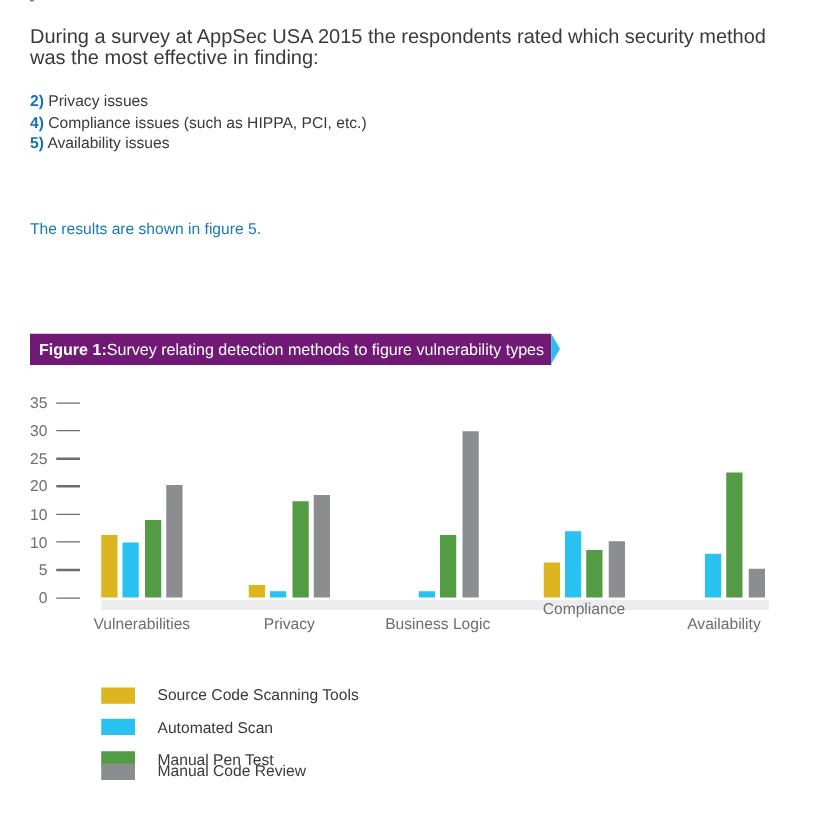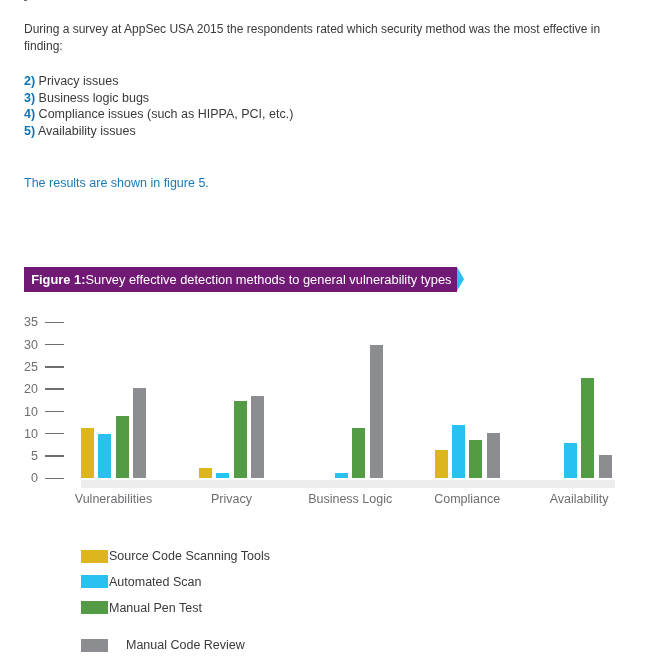--- a/index.html
+++ b/index.html
@@ -6,21 +6,21 @@
   html,body{margin:0;padding:0;background:#ffffff;}
   body{width:667px;height:660px;overflow:hidden;
        font-family:"Liberation Sans",sans-serif;color:#3a3a3c;
        -webkit-font-smoothing:antialiased;}
   .page{position:relative;width:667px;height:660px;background:#fff;}
   p{margin:0;}
 
   .cut-descender{position:absolute;left:24px;top:-1px;width:3px;height:2px;background:#6e6e70;}
 
   .intro{position:absolute;left:24px;top:20.7px;width:612px;
-         font-size:12px;line-height:17.4px;color:#3a3a3c;}
+         font-size:16px;line-height:17.4px;color:#3a3a3c;}
 
   .list{position:absolute;left:24px;top:73.2px;font-size:12.5px;line-height:16.5px;}
   .li{white-space:nowrap;}
   .num{color:#0d74b4;font-weight:bold;}
 
   .results{position:absolute;left:24px;top:176.3px;font-size:12.5px;color:#1b7ab6;}
 
   
   .banner{position:absolute;left:24px;top:267px;height:24.8px;
           display:flex;align-items:center;color:#ffffff;font-size:12.85px;white-space:nowrap;}
@@ -35,44 +35,43 @@
   .ylab{position:absolute;font-size:12.5px;color:#6d6e71;text-align:right;width:24px;left:14px;}
   .ytick{position:absolute;height:1.4px;background:#6d6e71;width:19px;left:45px;}
   .band{position:absolute;left:81.1px;top:479.5px;width:533.9px;height:8.2px;background:#ededee;}
   .bars{position:absolute;left:0;top:0;width:667px;height:660px;}
   .bar{position:absolute;}
   .xlab{position:absolute;font-size:12.5px;color:#6d6e71;text-align:center;line-height:16px;}
 
   .legend{position:absolute;left:81px;top:549px;font-size:12.5px;color:#3a3a3c;}
   .lrow{position:absolute;left:0;display:flex;align-items:center;white-space:nowrap;}
   .swatch{width:27px;height:13px;}
-  .llabel{margin-left:1px;}
+  .llabel{margin-left:18px;}
 </style>
 </head>
 <body>
 
 <div class="page">
 
   <div class="cut-descender"></div>
 
   <p class="intro">During a survey at AppSec USA 2015 the respondents rated which security method was the most effective in finding:</p>
 
   <div class="list">
       <div class="li"><span class="num">2)</span><span> Privacy issues</span></div>
-      <div class="li"><span class="num">3)</span><span> Business logic bugs</span></div>
       <div class="li"><span class="num">4)</span><span> Compliance issues (such as HIPPA, PCI, etc.)</span></div>
       <div class="li"><span class="num">5)</span><span> Availability issues</span></div>
     </div>
 
   <p class="results">The results are shown in figure 5.</p>
 
   <div class="banner">
     <div class="banner-body">
       <b>Figure 1:</b>
-        <span> Survey effective detection methods to general vulnerability types</span>
+        <span> Survey relating detection methods to figure vulnerability types</span>
     </div>
     <div class="banner-arrow"></div>
   </div>
 
   <div class="chart">
     <div class="band"></div>
     <div id="yaxis">
         <div class="ytick" style="top: 477.55px;"></div>
         <div class="ylab" style="top: 471.4px;">0</div>
         <div class="ytick" style="top: 455.264px;"></div>
@@ -113,21 +112,21 @@
     <div id="xaxis">
         <div class="xlab" style="left: 33.475px; width: 160px; top: 490.8px;">
           <div>Vulnerabilities</div>
         </div>
         <div class="xlab" style="left: 151.475px; width: 160px; top: 490.8px;">
           <div>Privacy</div>
         </div>
         <div class="xlab" style="left: 270.175px; width: 160px; top: 490.8px;">
           <div>Business Logic</div>
         </div>
-        <div class="xlab" style="left: 387.175px; width: 160px; top: 491px;">
+        <div class="xlab" style="left: 387.175px; width: 160px; top: 479px;">
           <div>Compliance</div>
         </div>
         <div class="xlab" style="left: 499.175px; width: 160px; top: 490.8px;">
           <div>Availability</div>
         </div>
       </div>
   </div>
 
   <div class="legend" id="legend">
       <div class="lrow" style="top: 0px;">
@@ -135,19 +134,19 @@
         <div class="llabel">Source Code Scanning Tools</div>
       </div>
       <div class="lrow" style="top: 25.8px;">
         <div class="swatch" style="background: rgb(41, 193, 240);"></div>
         <div class="llabel">Automated Scan</div>
       </div>
       <div class="lrow" style="top: 51.6px;">
         <div class="swatch" style="background: rgb(83, 156, 69);"></div>
         <div class="llabel">Manual Pen Test</div>
       </div>
-      <div class="lrow" style="top: 89px; gap: 17px;">
+      <div class="lrow" style="top: 61px;">
         <div class="swatch" style="background: rgb(139, 141, 145);"></div>
         <div class="llabel">Manual Code Review</div>
       </div>
     </div>
 
 </div>
 
 </body></html>

